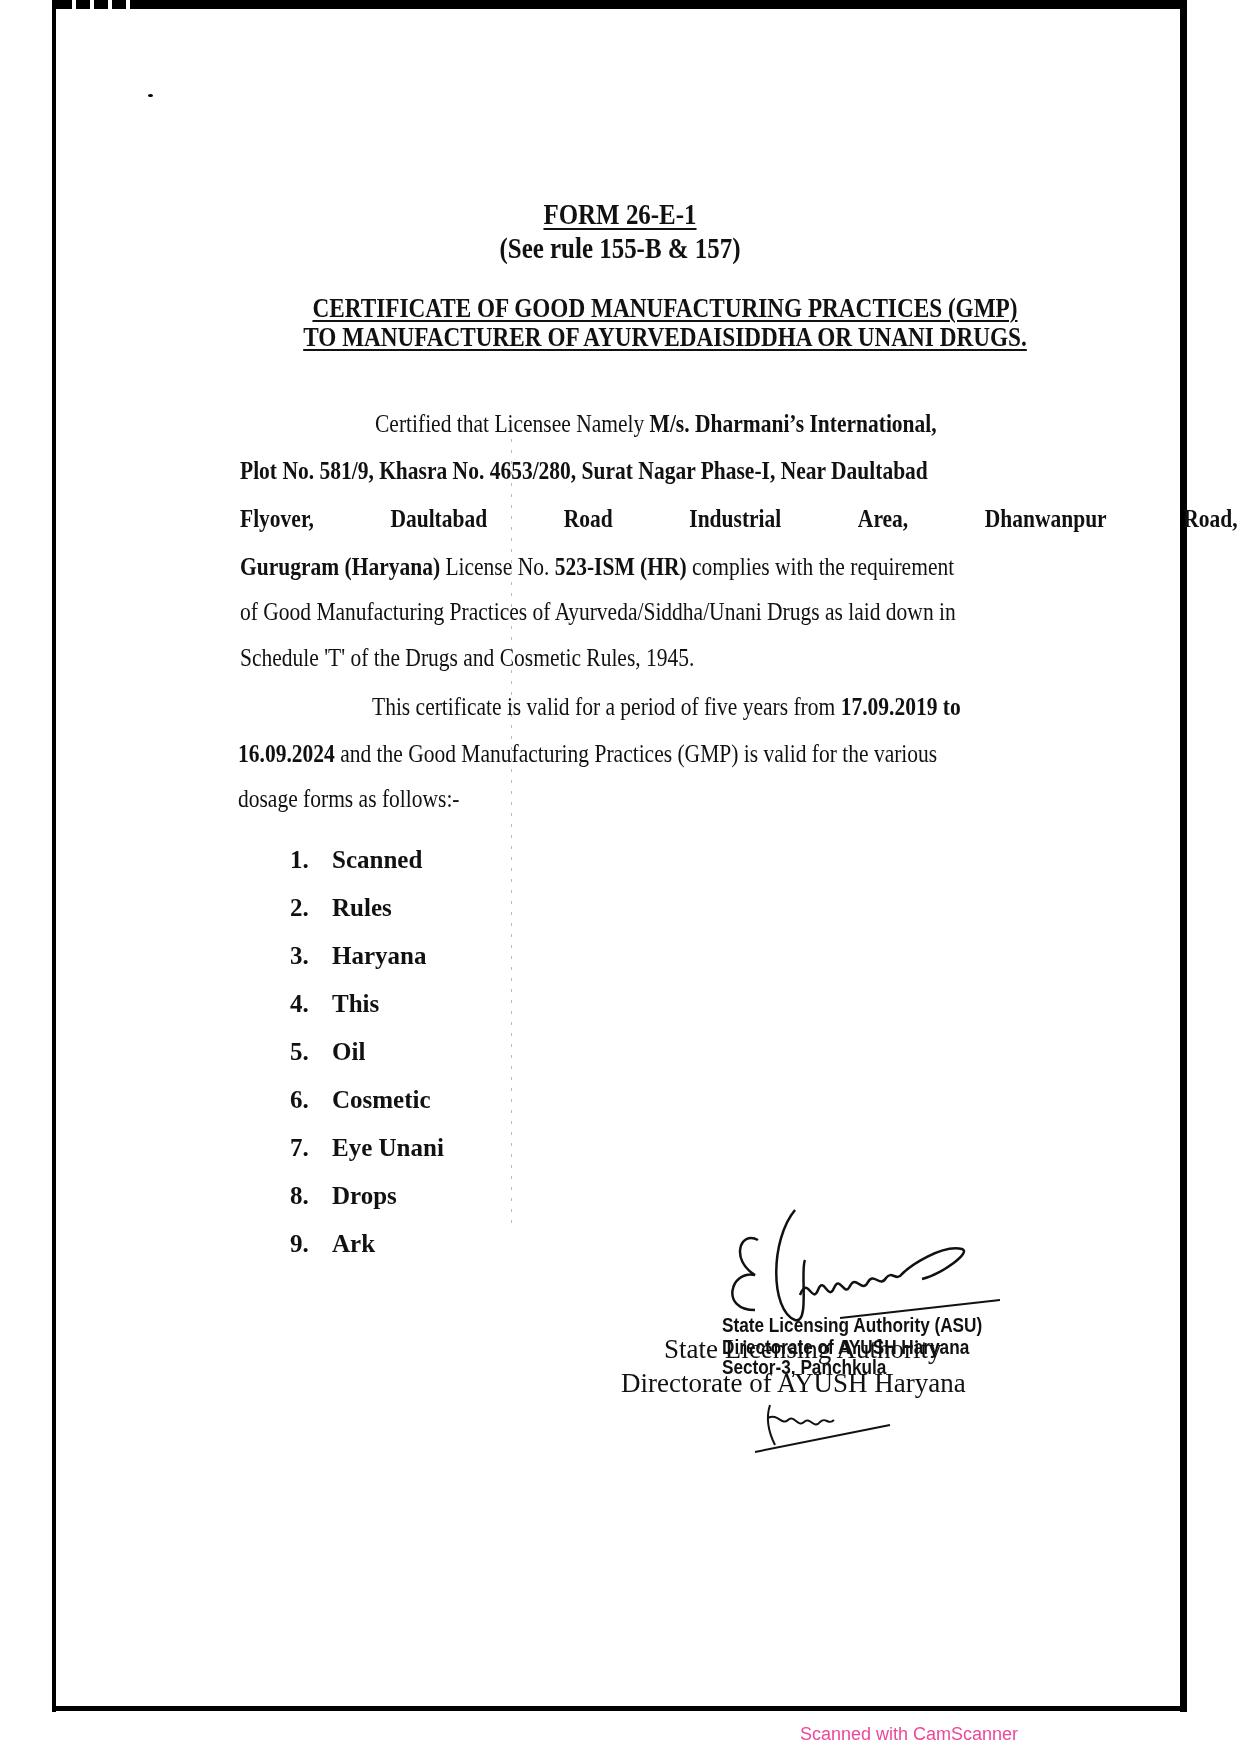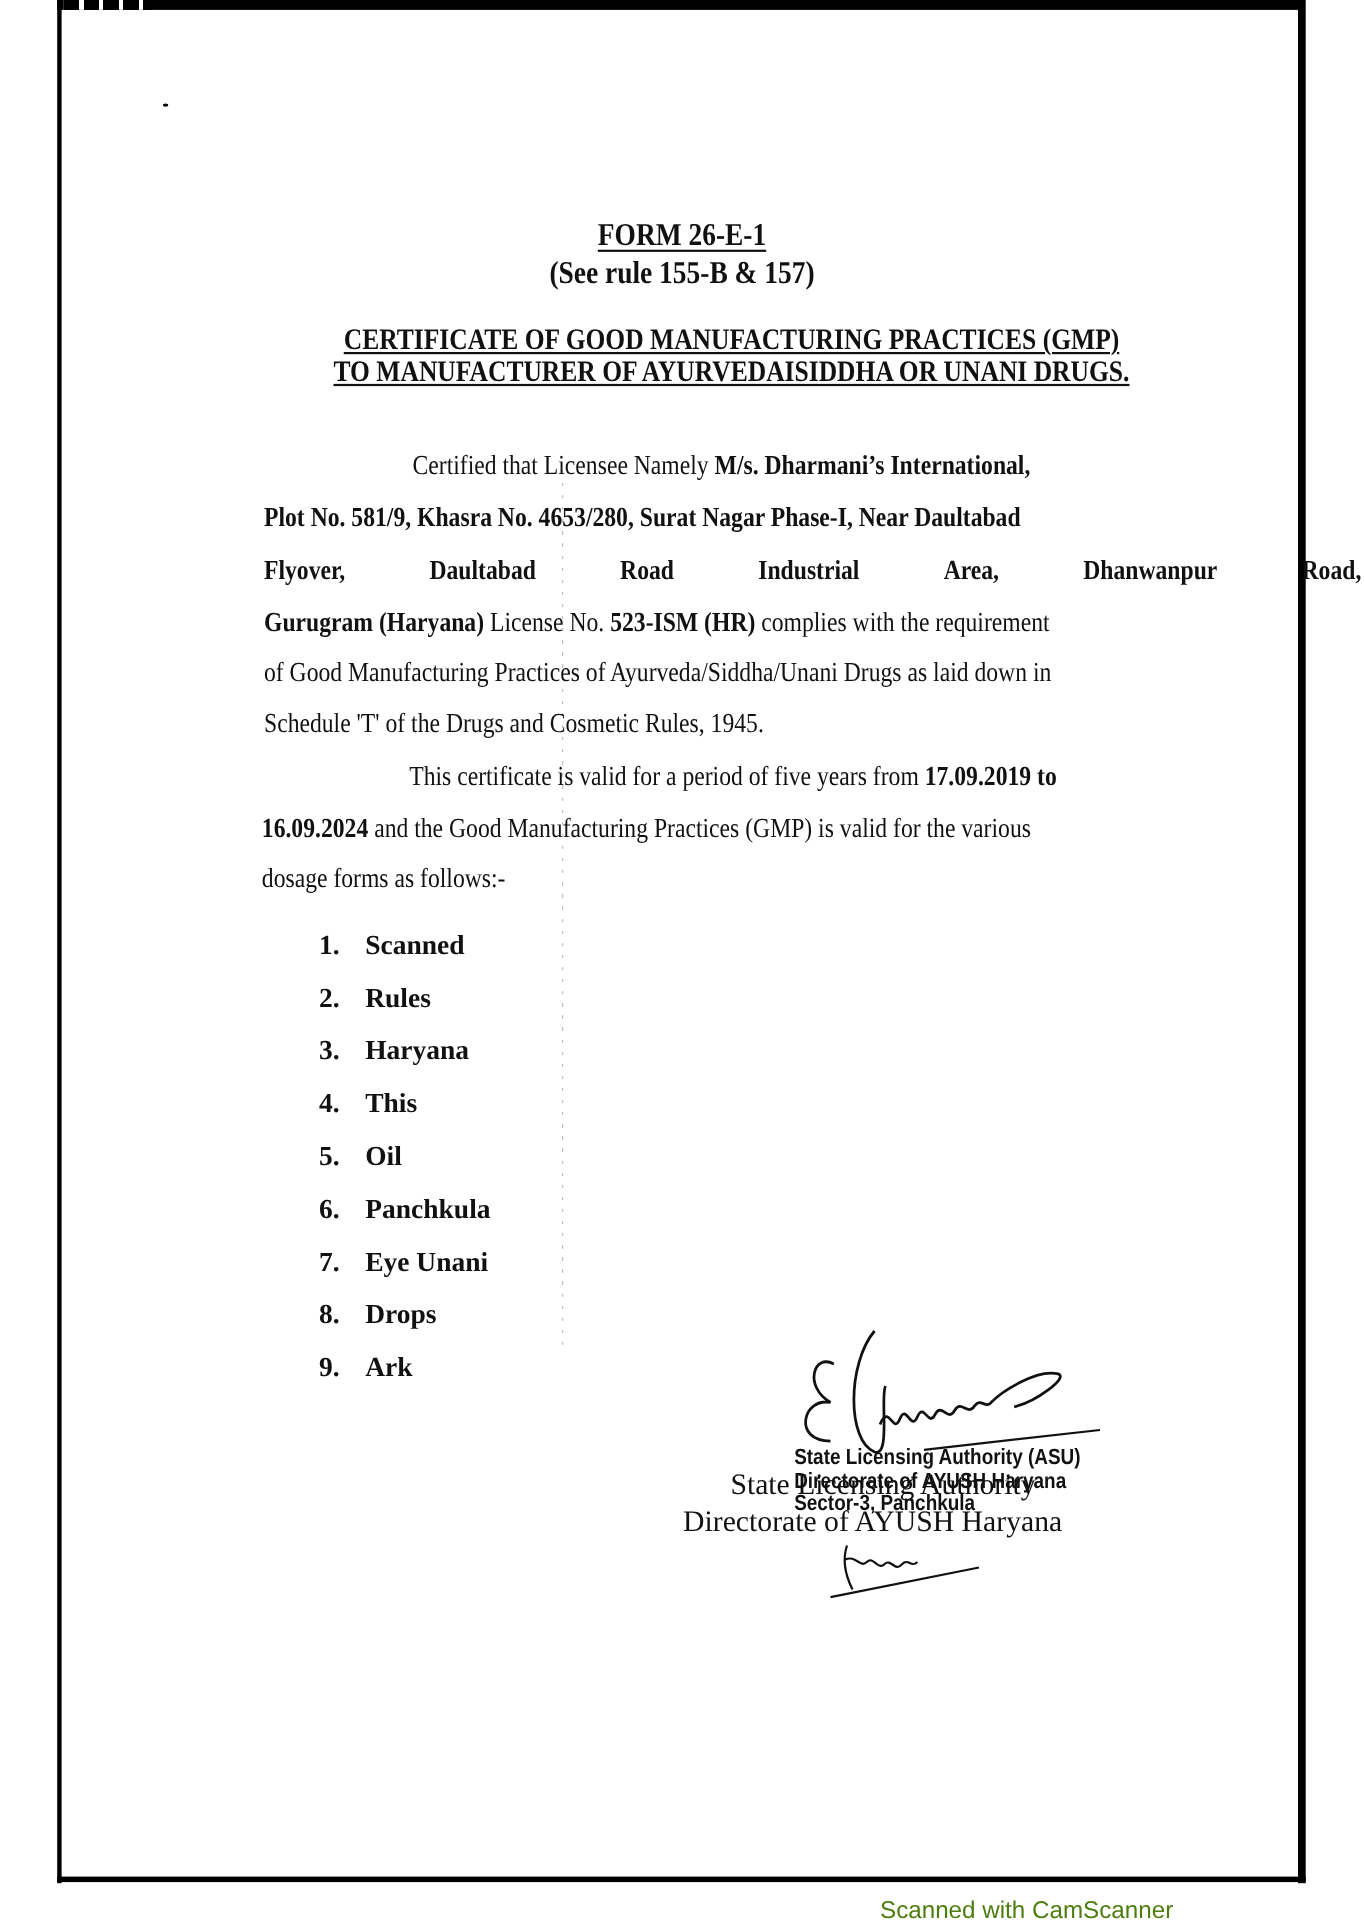--- a/index.html
+++ b/index.html
@@ -152,22 +152,22 @@
     }
     .typed-line {
       position: absolute;
       font-size: 27px;
       white-space: nowrap;
     }
     .scanner-footer {
       position: absolute;
       left: 800px; top: 1724px;
       font-family: "Liberation Sans", "DejaVu Sans", sans-serif;
-      font-size: 22px;
-      color: #4d7c0f;
+      font-size: 18px;
+      color: #ec4899;
     }
   </style>
 </head>
 <body>
 
 <div class="scan-top"></div>
 <div class="scan-top-left-mark"></div>
 <div class="scan-left"></div>
 <div class="scan-right"></div>
 <div class="scan-bottom"></div>
@@ -237,21 +237,21 @@
   <li class="dosage-item">
       <span class="dosage-num">4.</span>
       <span>This</span>
     </li>
   <li class="dosage-item">
       <span class="dosage-num">5.</span>
       <span>Oil</span>
     </li>
   <li class="dosage-item">
       <span class="dosage-num">6.</span>
-      <span>Panchkula</span>
+      <span>Cosmetic</span>
     </li>
   <li class="dosage-item">
       <span class="dosage-num">7.</span>
       <span>Eye Unani</span>
     </li>
   <li class="dosage-item">
       <span class="dosage-num">8.</span>
       <span>Drops</span>
     </li>
   <li class="dosage-item">

